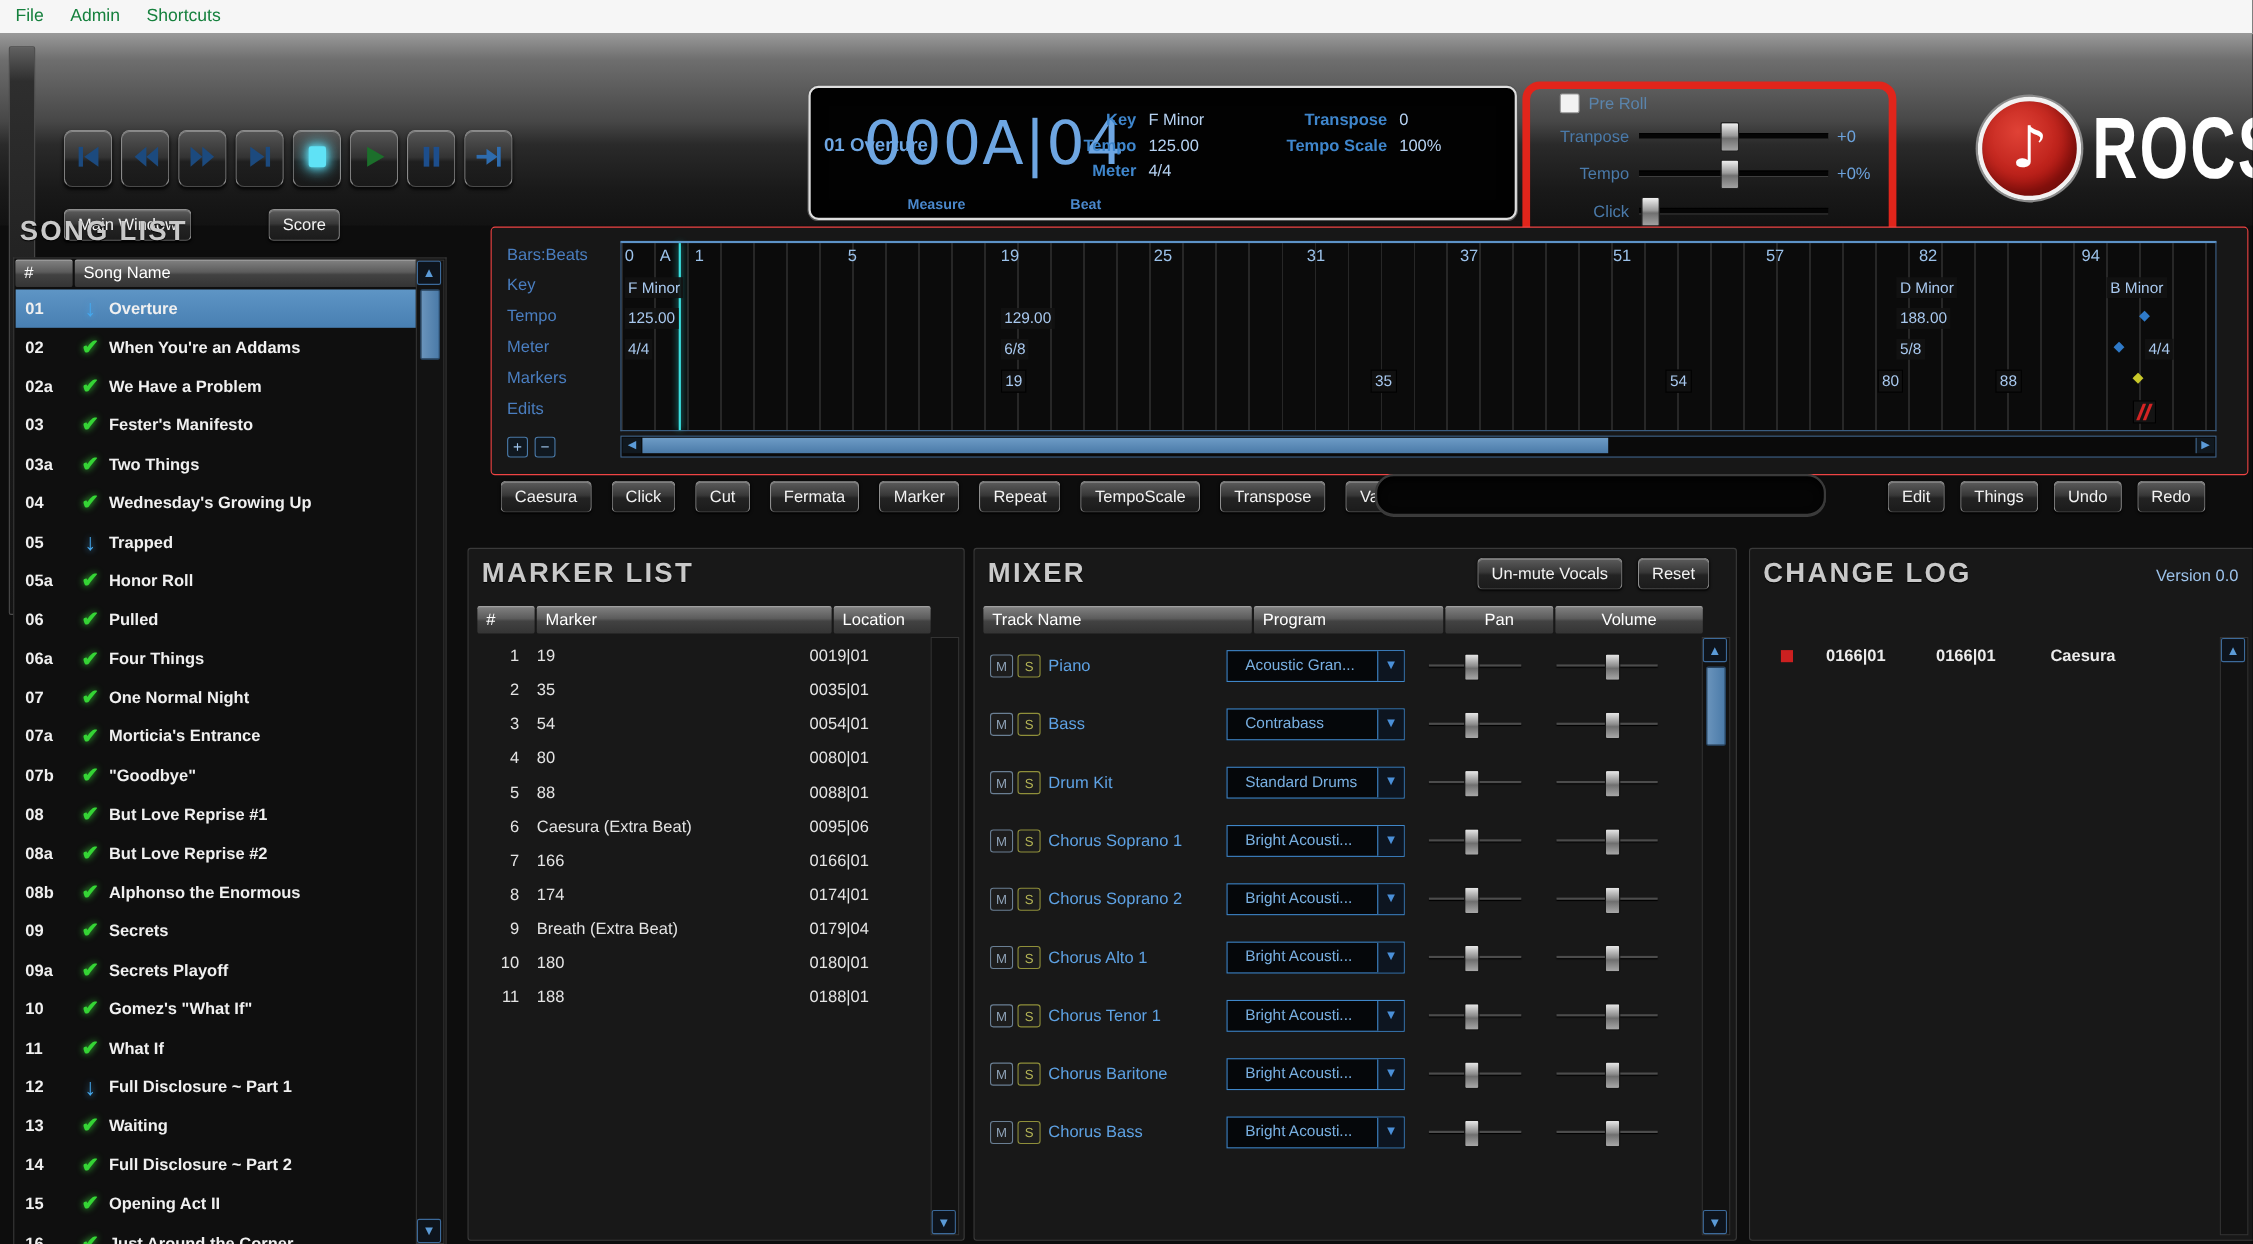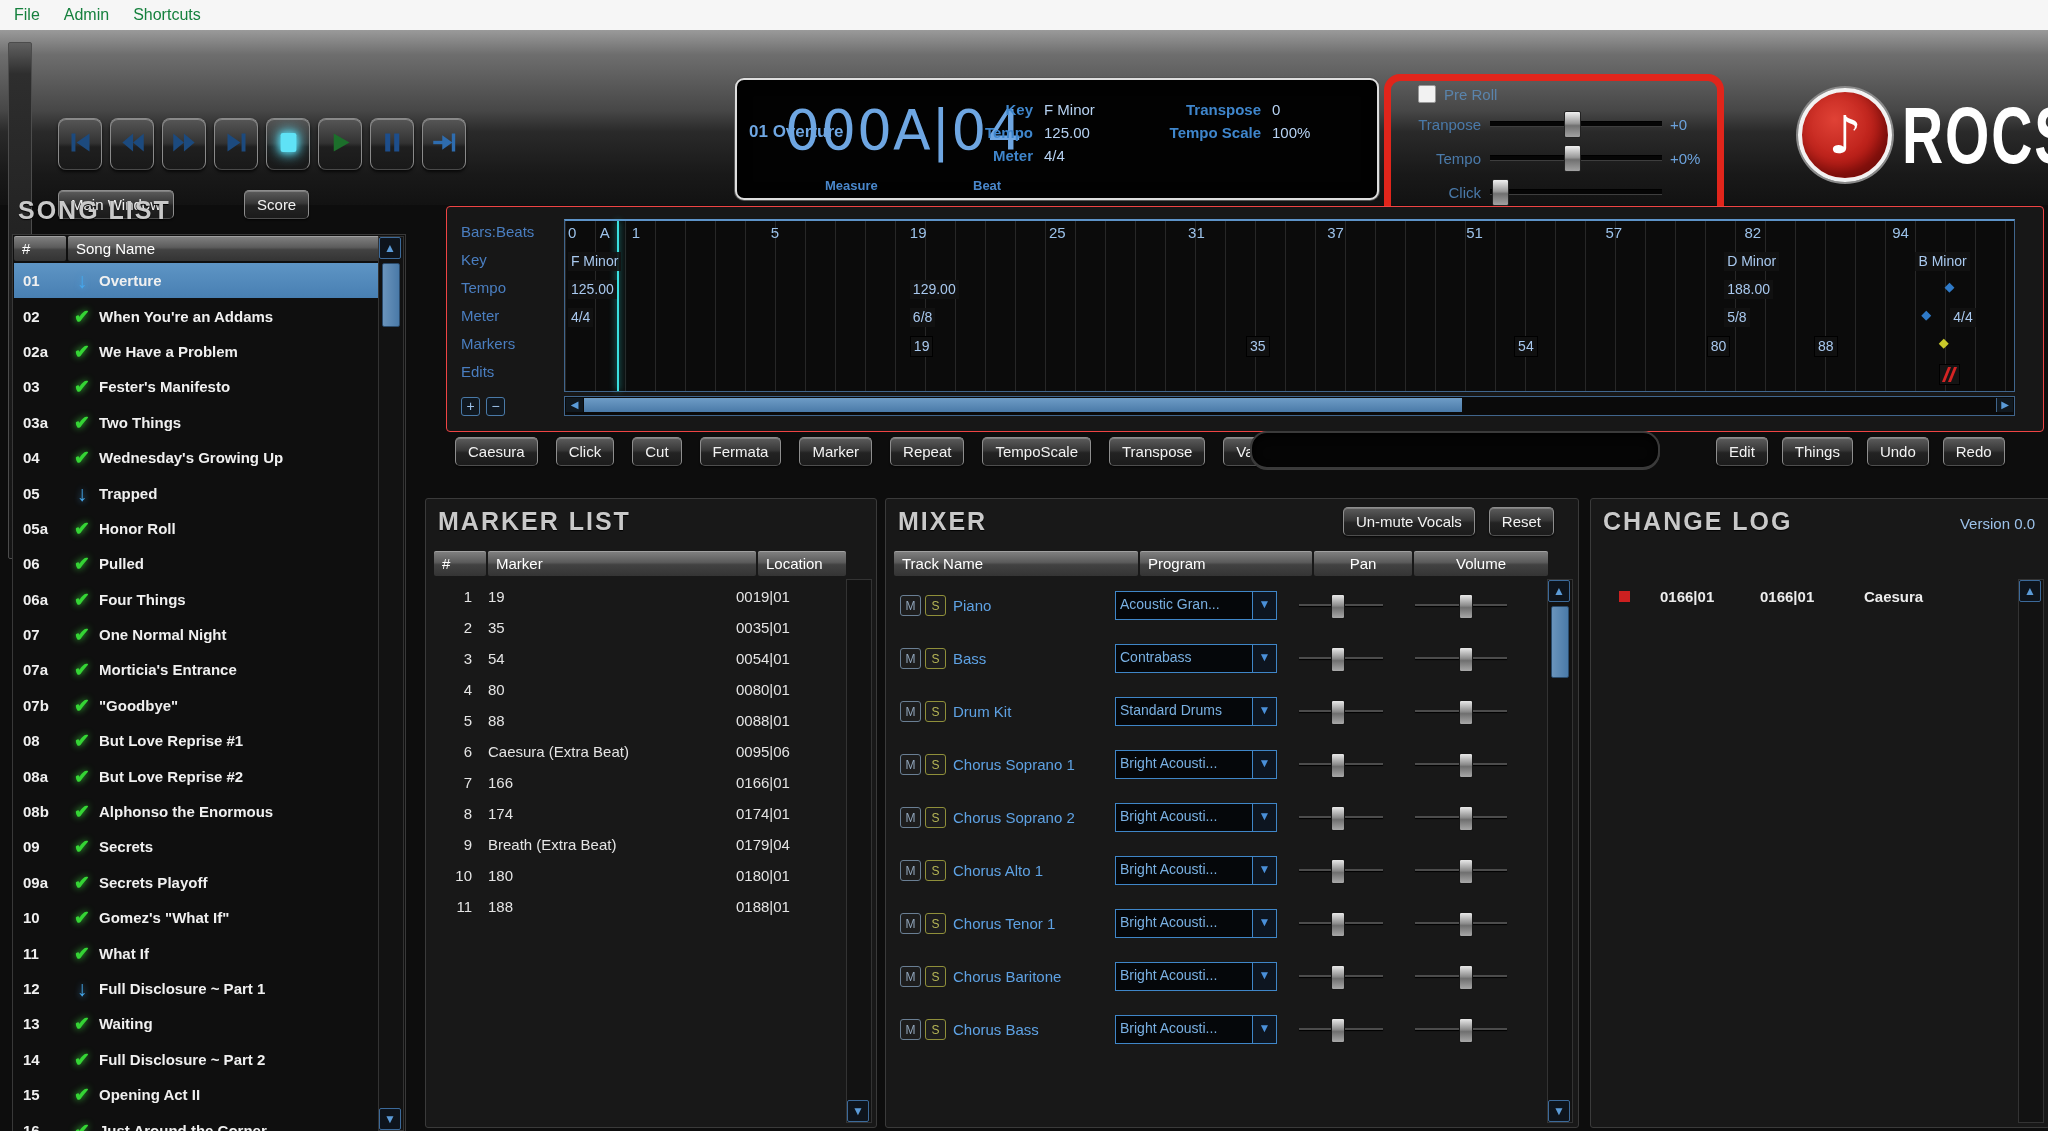--- a/index.html
+++ b/index.html
@@ -145,21 +145,21 @@
   #mixer-hdr .hcell:nth-child(2){width:156px;flex:none;}
   #mixer-hdr .hcell:nth-child(3){width:82px;flex:none;text-align:center;}
   #mixer-hdr .hcell:nth-child(4){flex:1;text-align:center;}
   #mixer-body{position:absolute;left:8px;top:80px;right:34px;bottom:4px;overflow:hidden;}
   .xrow{display:flex;align-items:center;height:53px;}
   .msbtn{width:21px;height:21px;font-size:12px;line-height:18px;border-radius:3px;background:#1d1d1d;padding:0;cursor:pointer;font-family:"Liberation Sans",sans-serif;}
   .msbtn.m{margin-left:6px;border:1px solid #6a7f94;color:#8fa3b8;}
   .msbtn.s{margin-left:4px;border:1px solid #8f8f3a;color:#b5b556;}
   .xname{margin-left:7px;width:162px;font-size:15px;color:#5ea2e4;white-space:nowrap;}
   .dd{display:flex;width:160px;height:27px;border:1px solid #3f86c8;background:#05070a;cursor:pointer;}
-  .ddtext{flex:1;padding:4px 4px 0;font-size:14px;color:#79b0e2;white-space:nowrap;overflow:hidden;}
+  .ddtext{flex:1;padding:4px 16px 0;font-size:14px;color:#79b0e2;white-space:nowrap;overflow:hidden;}
   .ddarrow{width:23px;border-left:1px solid #3f86c8;color:#4a90d9;background:#0d1520;text-align:center;line-height:25px;font-size:12px;}
   .xslider{position:relative;height:27px;cursor:pointer;}
   .xslider.pan{margin-left:22px;}
   .xslider.vol{margin-left:32px;}
   .xslider::before{content:'';position:absolute;left:0;right:0;top:12px;height:2px;background:#4c4c4c;box-shadow:0 1px 1px #000;}
   .xthumb{position:absolute;top:2px;width:12px;height:23px;border:1px solid #151515;border-radius:2px;cursor:grab;
     background:linear-gradient(180deg,#e8e8e8,#8e8e8e 45%,#6f6f6f 55%,#a8a8a8);}
   #mixer-scroll{top:80px;right:5px;bottom:4px;width:24px;}
 
   #log-version{position:absolute;right:14px;top:16px;font-size:15px;color:#9cc2ea;}

